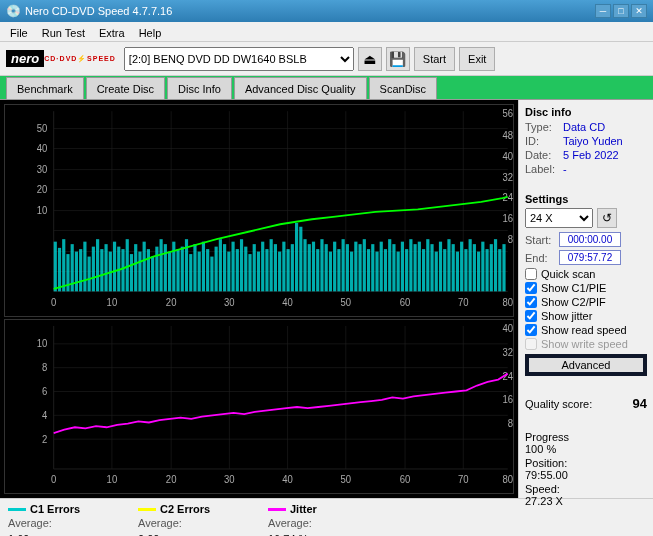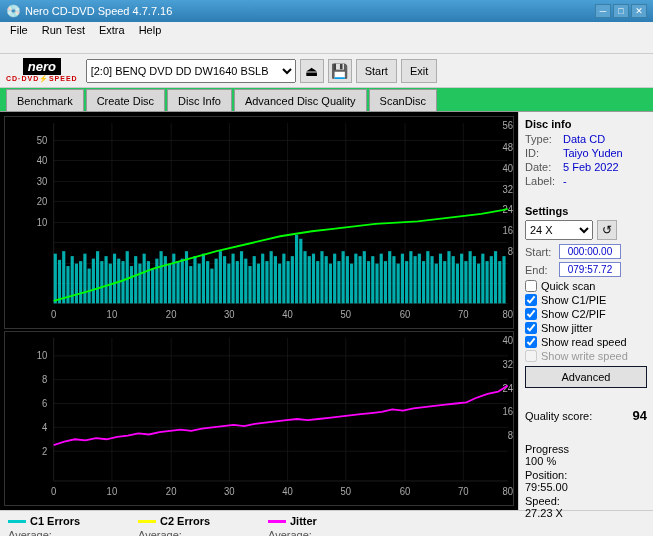--- a/index.html
+++ b/index.html
@@ -5,26 +5,26 @@
     * { box-sizing: border-box; margin: 0; padding: 0; }
     body { font-family: 'Segoe UI', Tahoma, Geneva, Verdana, sans-serif; font-size: 11px; background: #f0f0f0; width: 653px; height: 536px; overflow: hidden; }
     
     
     .title-bar { background: linear-gradient(to bottom, #4a9fd4, #2d7db3); color: white; height: 22px; display: flex; align-items: center; justify-content: space-between; padding: 0 6px; font-size: 11px; }
     .title-bar-left { display: flex; align-items: center; gap: 4px; }
     .title-bar-controls { display: flex; gap: 2px; }
     .title-btn { width: 16px; height: 14px; background: #5ba3d0; border: 1px solid #3a7fa8; color: white; font-size: 9px; cursor: pointer; display: flex; align-items: center; justify-content: center; }
     
     
-    .menu-bar { background: #f0f0f0; height: 32px; display: flex; align-items: flex-start; padding: 0 4px; border-bottom: 1px solid #ccc; gap: 2px; }
+    .menu-bar { background: #f0f0f0; height: 20px; display: flex; align-items: flex-end; padding: 0 4px; border-bottom: 1px solid #ccc; gap: 2px; }
     .menu-item { padding: 2px 6px; cursor: pointer; font-size: 11px; }
     
     
     .toolbar { background: #f0f0f0; height: 34px; display: flex; align-items: center; padding: 2px 6px; border-bottom: 1px solid #ccc; gap: 4px; }
-    .drive-select { width: 210px; height: 24px; font-size: 11px; }
+    .drive-select { width: 230px; height: 24px; font-size: 11px; }
     .toolbar-btn { height: 24px; padding: 2px 8px; font-size: 11px; cursor: pointer; background: #e1e1e1; border: 1px solid #adadad; }
     .toolbar-icon-btn { width: 24px; height: 24px; background: #e1e1e1; border: 1px solid #adadad; cursor: pointer; display: flex; align-items: center; justify-content: center; font-size: 14px; }
     
     
     .tabs { background: #22c55e; height: 24px; display: flex; align-items: flex-end; padding: 0 6px; border-bottom: 1px solid #999; }
     .tab { padding: 3px 10px; border: 1px solid #999; border-bottom: none; cursor: pointer; background: #d8d8d8; font-size: 11px; margin-right: 2px; height: 22px; display: flex; align-items: center; }
     .tab.active { background: #ffffff; border-bottom: 1px solid white; z-index: 1; position: relative; }
     
     
     .main-content { display: flex; height: 398px; background: #ffffff; }
@@ -49,21 +49,21 @@
     .refresh-btn { width: 20px; height: 20px; background: #e1e1e1; border: 1px solid #adadad; cursor: pointer; display: flex; align-items: center; justify-content: center; font-size: 12px; }
     
     .time-row { display: flex; align-items: center; gap: 4px; margin-bottom: 3px; }
     .time-label { min-width: 30px; font-size: 11px; color: #555; }
     .time-value { background: white; border: 1px solid #7986CB; color: #0000cc; padding: 1px 4px; font-size: 10px; width: 62px; text-align: center; }
     
     .checkbox-row { display: flex; align-items: center; gap: 4px; margin-bottom: 2px; font-size: 11px; }
     .checkbox-row input { width: 12px; height: 12px; }
     .checkbox-row.disabled { color: #999; }
     
-    .advanced-btn { width: 100%; height: 22px; background: #e1e1e1; border: 1px solid #0f172a; cursor: pointer; font-size: 11px; margin-top: 2px; }
+    .advanced-btn { width: 100%; height: 22px; background: #e1e1e1; border: 4px solid #0f172a; cursor: pointer; font-size: 11px; margin-top: 2px; }
     
     .quality-row { display: flex; align-items: center; justify-content: space-between; font-size: 11px; margin-top: 4px; }
     .quality-value { font-weight: bold; font-size: 13px; color: #000; }
     
     .progress-section { margin-top: 4px; }
     .progress-row { display: flex; justify-content: space-between; font-size: 11px; margin-bottom: 2px; flex-direction: column; }
     
     
     .legend-bar { background: #f0f0f0; border-top: 1px solid #ccc; padding: 4px 8px; display: flex; gap: 20px; align-items: flex-start; }
     .legend-group { display: flex; flex-direction: column; gap: 2px; min-width: 110px; }
@@ -91,21 +91,21 @@
 </div>
 
 <div class="menu-bar">
   <span class="menu-item">File</span>
   <span class="menu-item">Run Test</span>
   <span class="menu-item">Extra</span>
   <span class="menu-item">Help</span>
 </div>
 
 <div class="toolbar">
-  <div style="display:flex;flex-direction:column;align-items:center;margin-right:4px;">
+  <div style="display:flex;flex-direction:row;align-items:center;margin-right:4px;">
     <div style="background:#000;color:white;font-weight:bold;font-size:13px;padding:1px 5px;font-style:italic;">nero</div>
     <div style="font-size:7px;color:#cc0000;font-weight:bold;letter-spacing:1px;">CD·DVD⚡SPEED</div>
   </div>
   <select class="drive-select">
     <option>[2:0]  BENQ DVD DD DW1640 BSLB</option>
   </select>
   <button class="toolbar-icon-btn" title="Eject">⏏</button>
   <button class="toolbar-icon-btn" title="Save">💾</button>
   <button class="toolbar-btn">Start</button>
   <button class="toolbar-btn">Exit</button>

